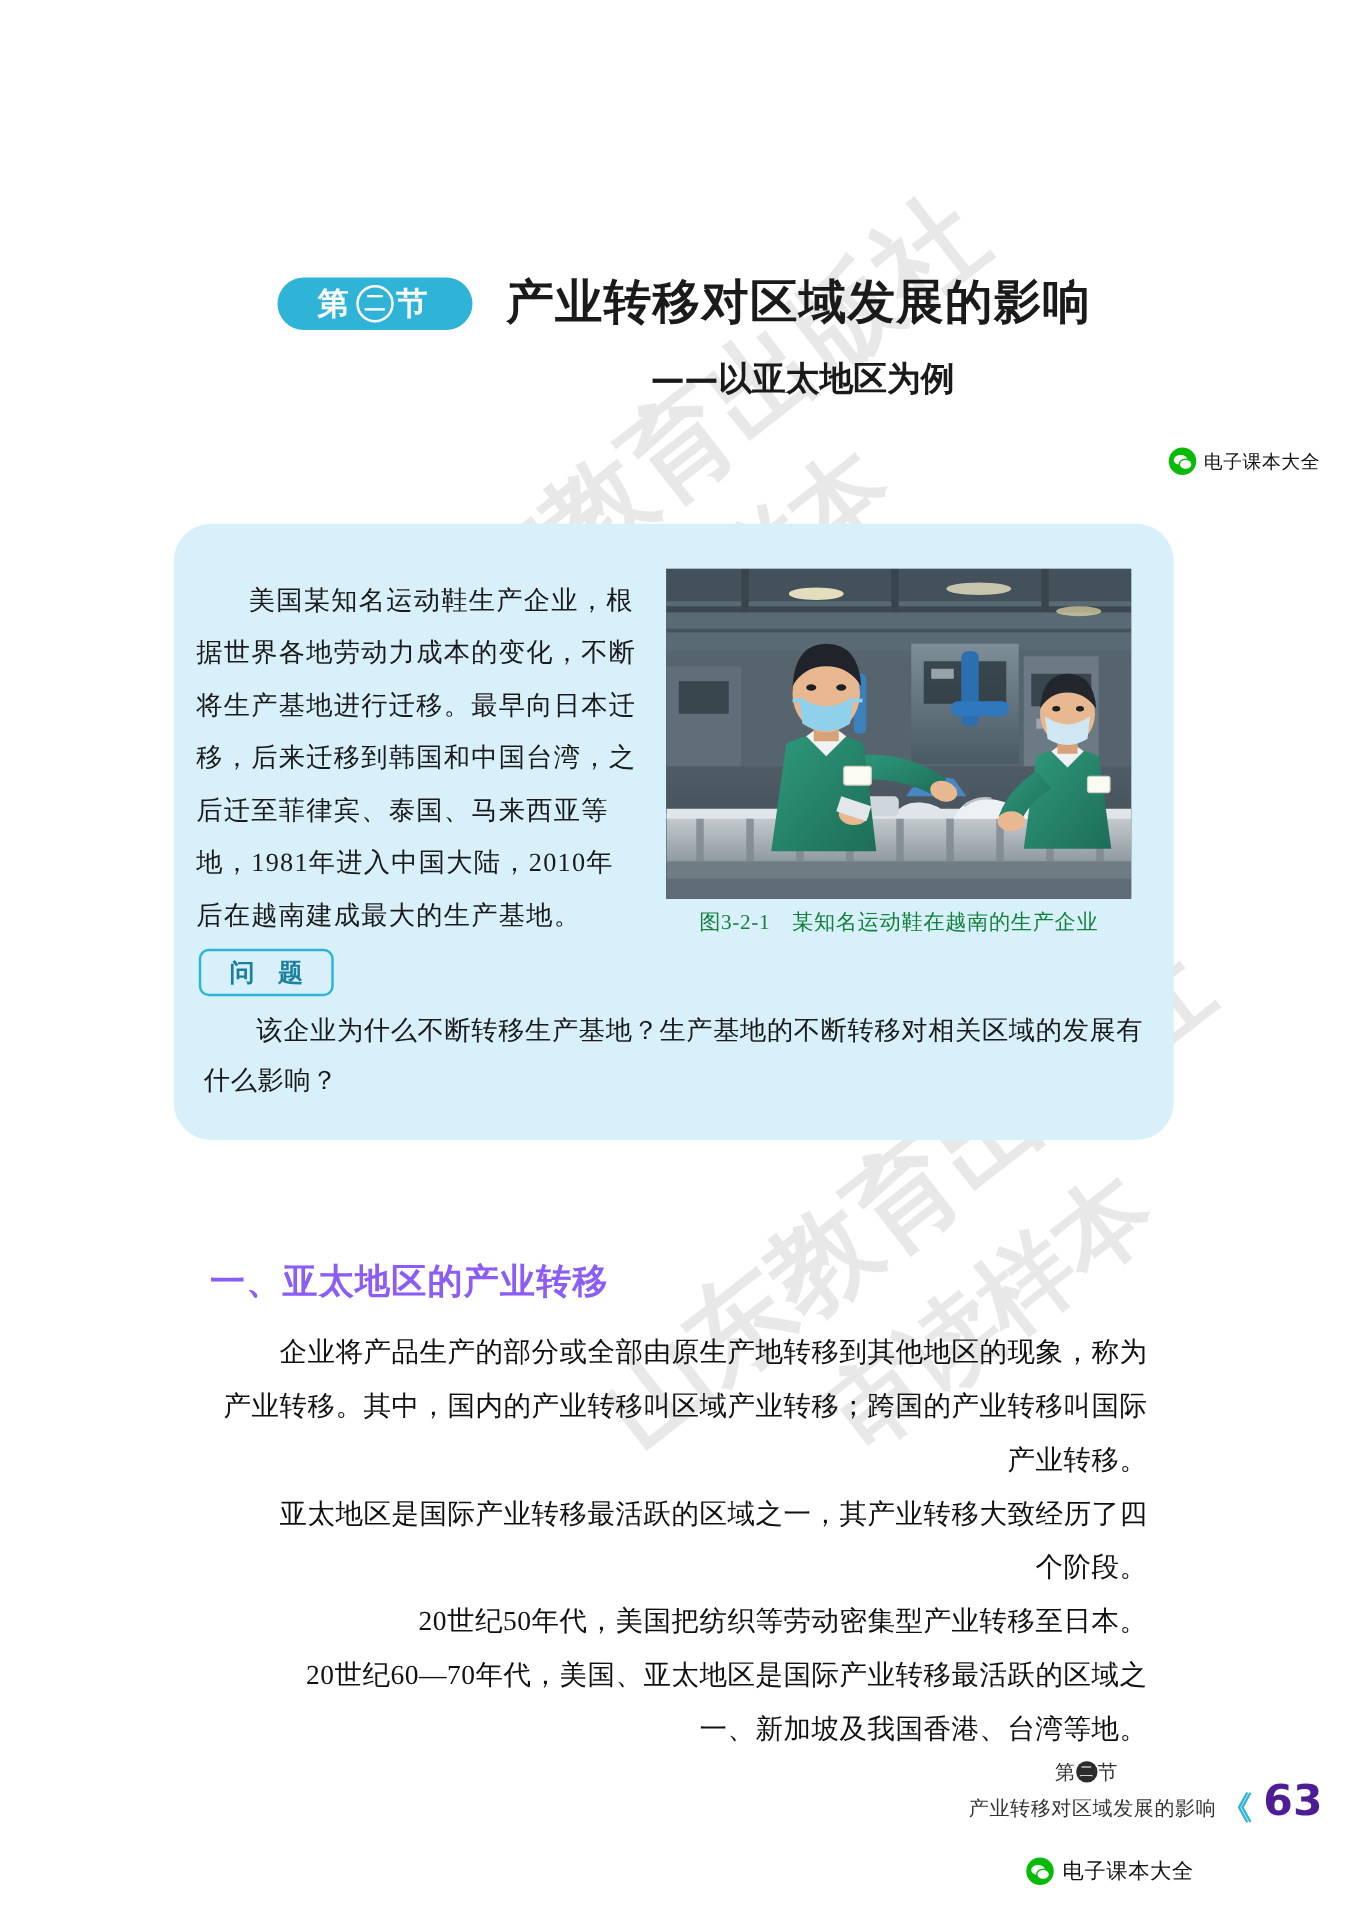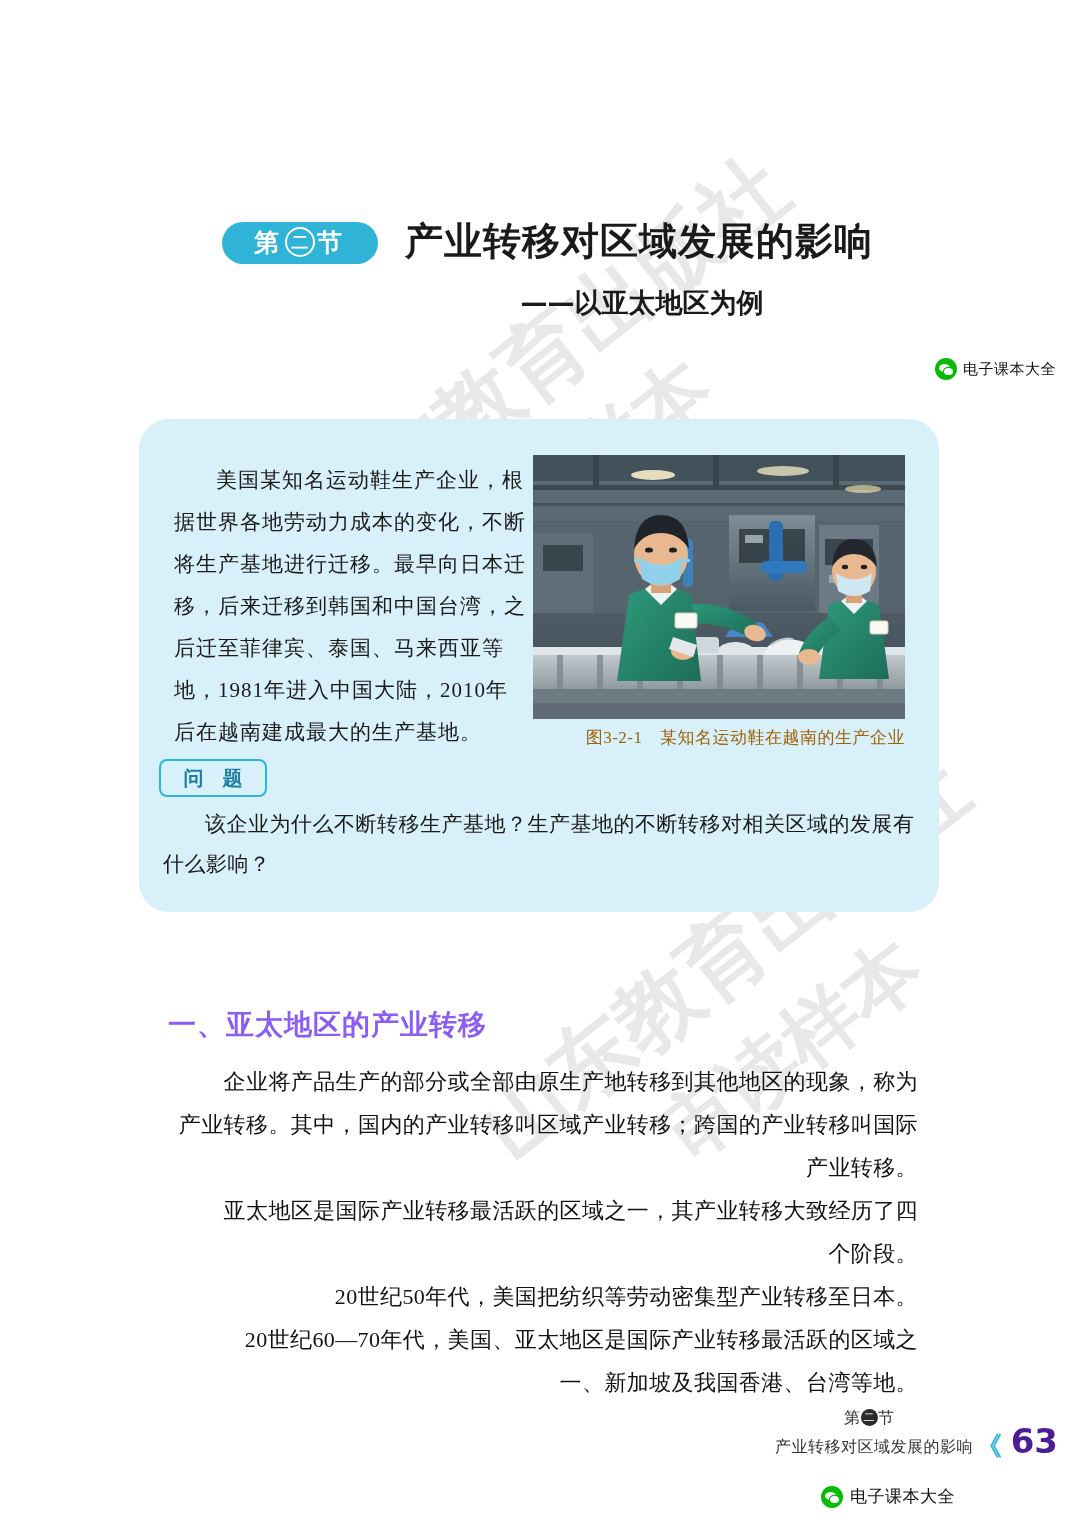--- a/index.html
+++ b/index.html
@@ -91,21 +91,21 @@
     position: absolute;
     left: 139px;
     top: 419px;
     width: 800px;
     height: 493px;
     background: #d8f0f9;
     border-radius: 30px;
   }
   .intro-text {
     position: absolute;
-    left: 35px;
+    left: 18px;
     top: 40px;
     width: 355px;
     font-size: 21px;
     line-height: 42px;
     color: #1a1a1a;
     text-indent: 42px;
     letter-spacing: 1px;
     font-family: "Liberation Serif", serif;
   }
 
@@ -118,23 +118,23 @@
     overflow: hidden;
     background: #2b3440;
   }
   .photo svg { display: block; }
 
   .fig-caption {
     position: absolute;
     left: 394px;
     top: 307px;
     width: 372px;
-    text-align: right;
+    text-align: center;
     font-size: 17px;
-    color: #a16207;
+    color: #15803d;
     letter-spacing: 0.5px;
   }
 
   .question-badge {
     position: absolute;
     left: 20px;
     top: 340px;
     width: 104px;
     height: 34px;
     border: 2px solid #2fb4d8;

